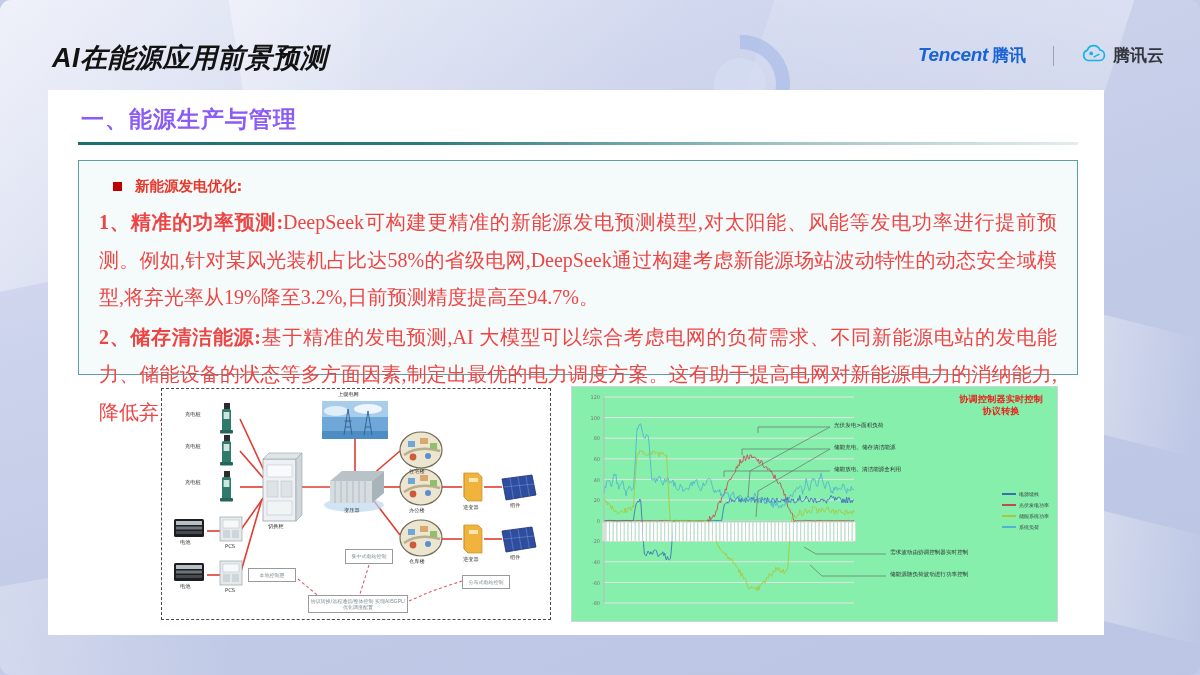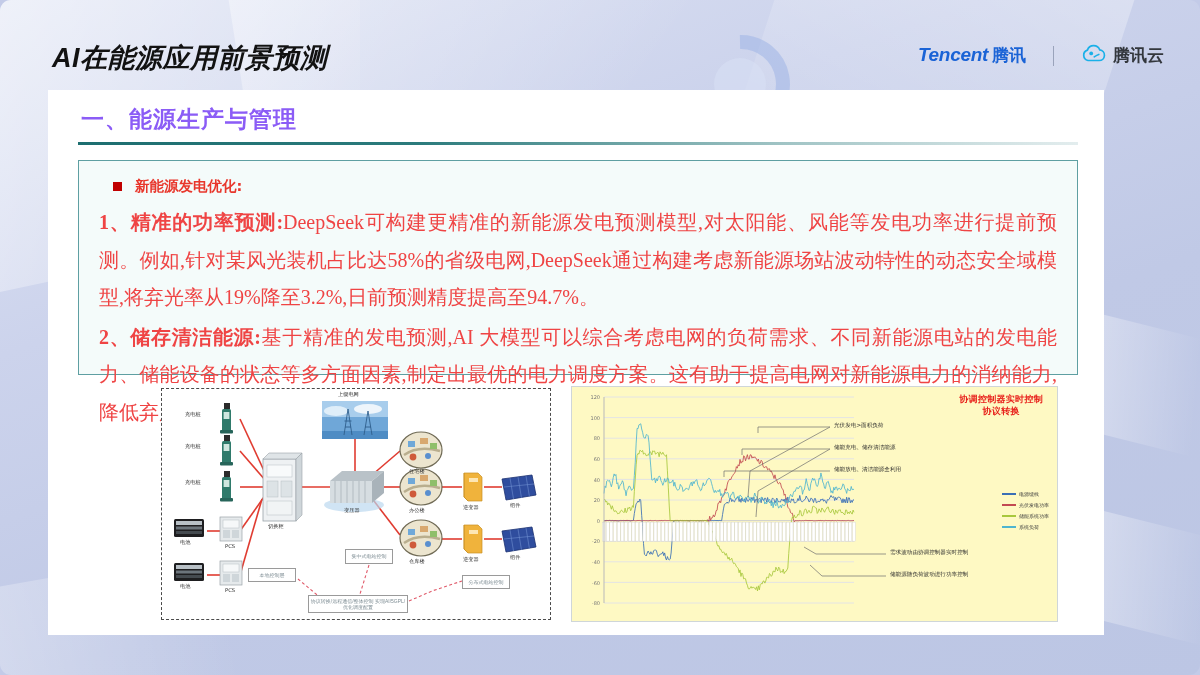--- a/index.html
+++ b/index.html
@@ -108,21 +108,21 @@
   
   .fig-left {
     position: absolute; left: 113px; top: 298px;
     width: 390px; height: 232px;
     background: #ffffff;
     border: 1.5px dashed #4a4a4a;
   }
   .fig-right {
     position: absolute; left: 523px; top: 296px;
     width: 487px; height: 236px;
-    background: #fef9c3;
+    background: #86efac;
     border: 1px solid #cfd6d9;
   }
 
   
   .d-label { position: absolute; font-size: 5.2px; color: #2d2d2d; white-space: nowrap;
              font-family: "DejaVu Sans", sans-serif; }
   .d-box { position: absolute; border: .8px solid #9a9a9a; background: #fff;
            font-size: 5px; color: #7d8c93; display: flex; align-items: center;
            justify-content: center; text-align: center; line-height: 1.25; padding: 1px; }
 

